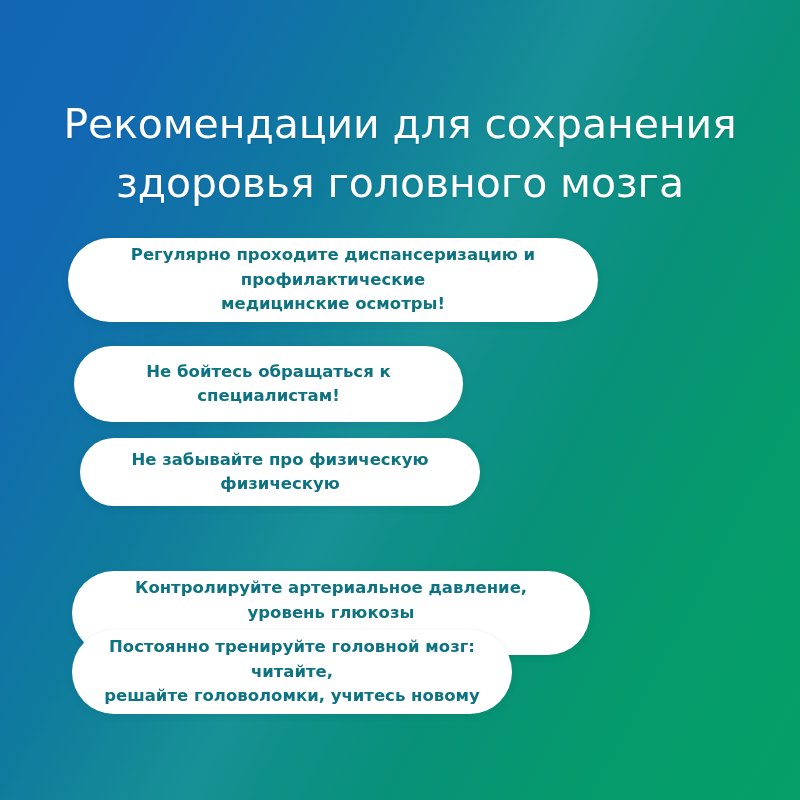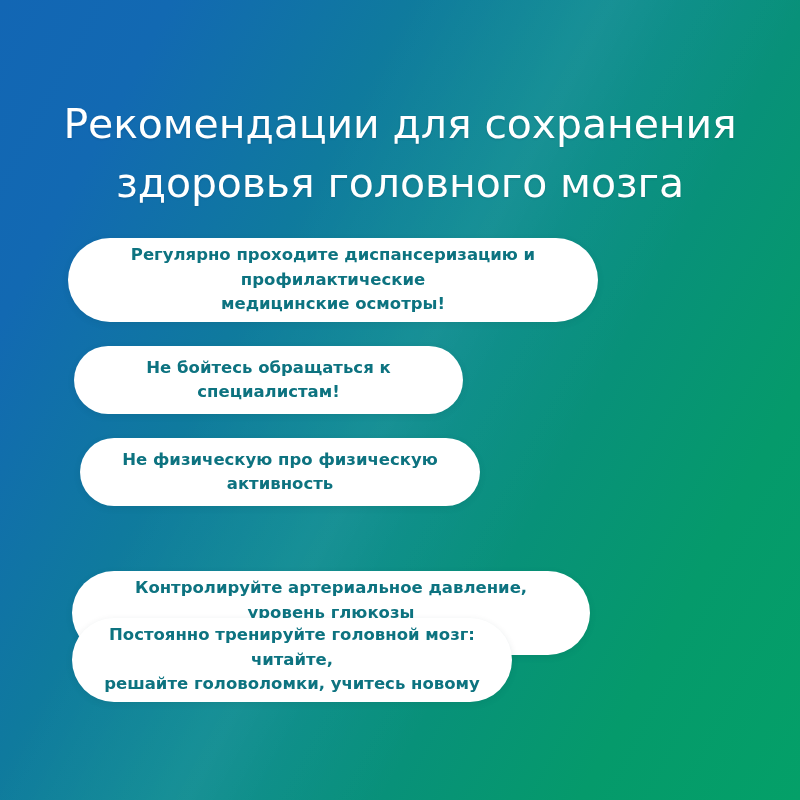--- a/index.html
+++ b/index.html
@@ -98,24 +98,24 @@
     font-size: 16.5px;
     line-height: 1.48;
     font-weight: 700;
     text-align: center;
     white-space: pre-line;
     font-family: "DejaVu Sans", "Liberation Sans", sans-serif;
   }
 
   
   #card-1 { left: 68px;  top: 0px;   width: 530px; height: 84px; }
-  #card-2 { left: 74px;  top: 108px; width: 389px; height: 68px; }
+  #card-2 { left: 74px;  top: 108px; width: 389px; height: 76px; }
   #card-3 { left: 80px;  top: 200px; width: 400px; height: 68px; }
   #card-4 { left: 72px;  top: 290px; width: 518px; height: 84px; margin-top: 43px; }
-  #card-5 { left: 72px;  top: 380px; width: 440px; height: 84px; }
+  #card-5 { left: 72px;  top: 392px; width: 440px; height: 84px; }
 </style>
 </head>
 <body>
 
 <div id="poster">
   <div class="stage">
 
     <h1 id="title">Рекомендации для сохранения
 здоровья головного мозга</h1>
 
@@ -124,21 +124,21 @@
       <div class="card" id="card-1">
         <span class="card-text">Регулярно проходите диспансеризацию и профилактические
 медицинские осмотры!</span>
       </div>
 
       <div class="card" id="card-2">
         <span class="card-text">Не бойтесь обращаться к специалистам!</span>
       </div>
 
       <div class="card" id="card-3">
-        <span class="card-text">Не физическую про физическую активность</span>
+        <span class="card-text">Не забывайте про физическую физическую</span>
       </div>
 
       <div class="card" id="card-4">
         <span class="card-text">Контролируйте артериальное давление, уровень глюкозы
 и холестерина в крови</span>
       </div>
 
       <div class="card" id="card-5">
         <span class="card-text">Постоянно тренируйте головной мозг: читайте,
 решайте головоломки, учитесь новому</span>

